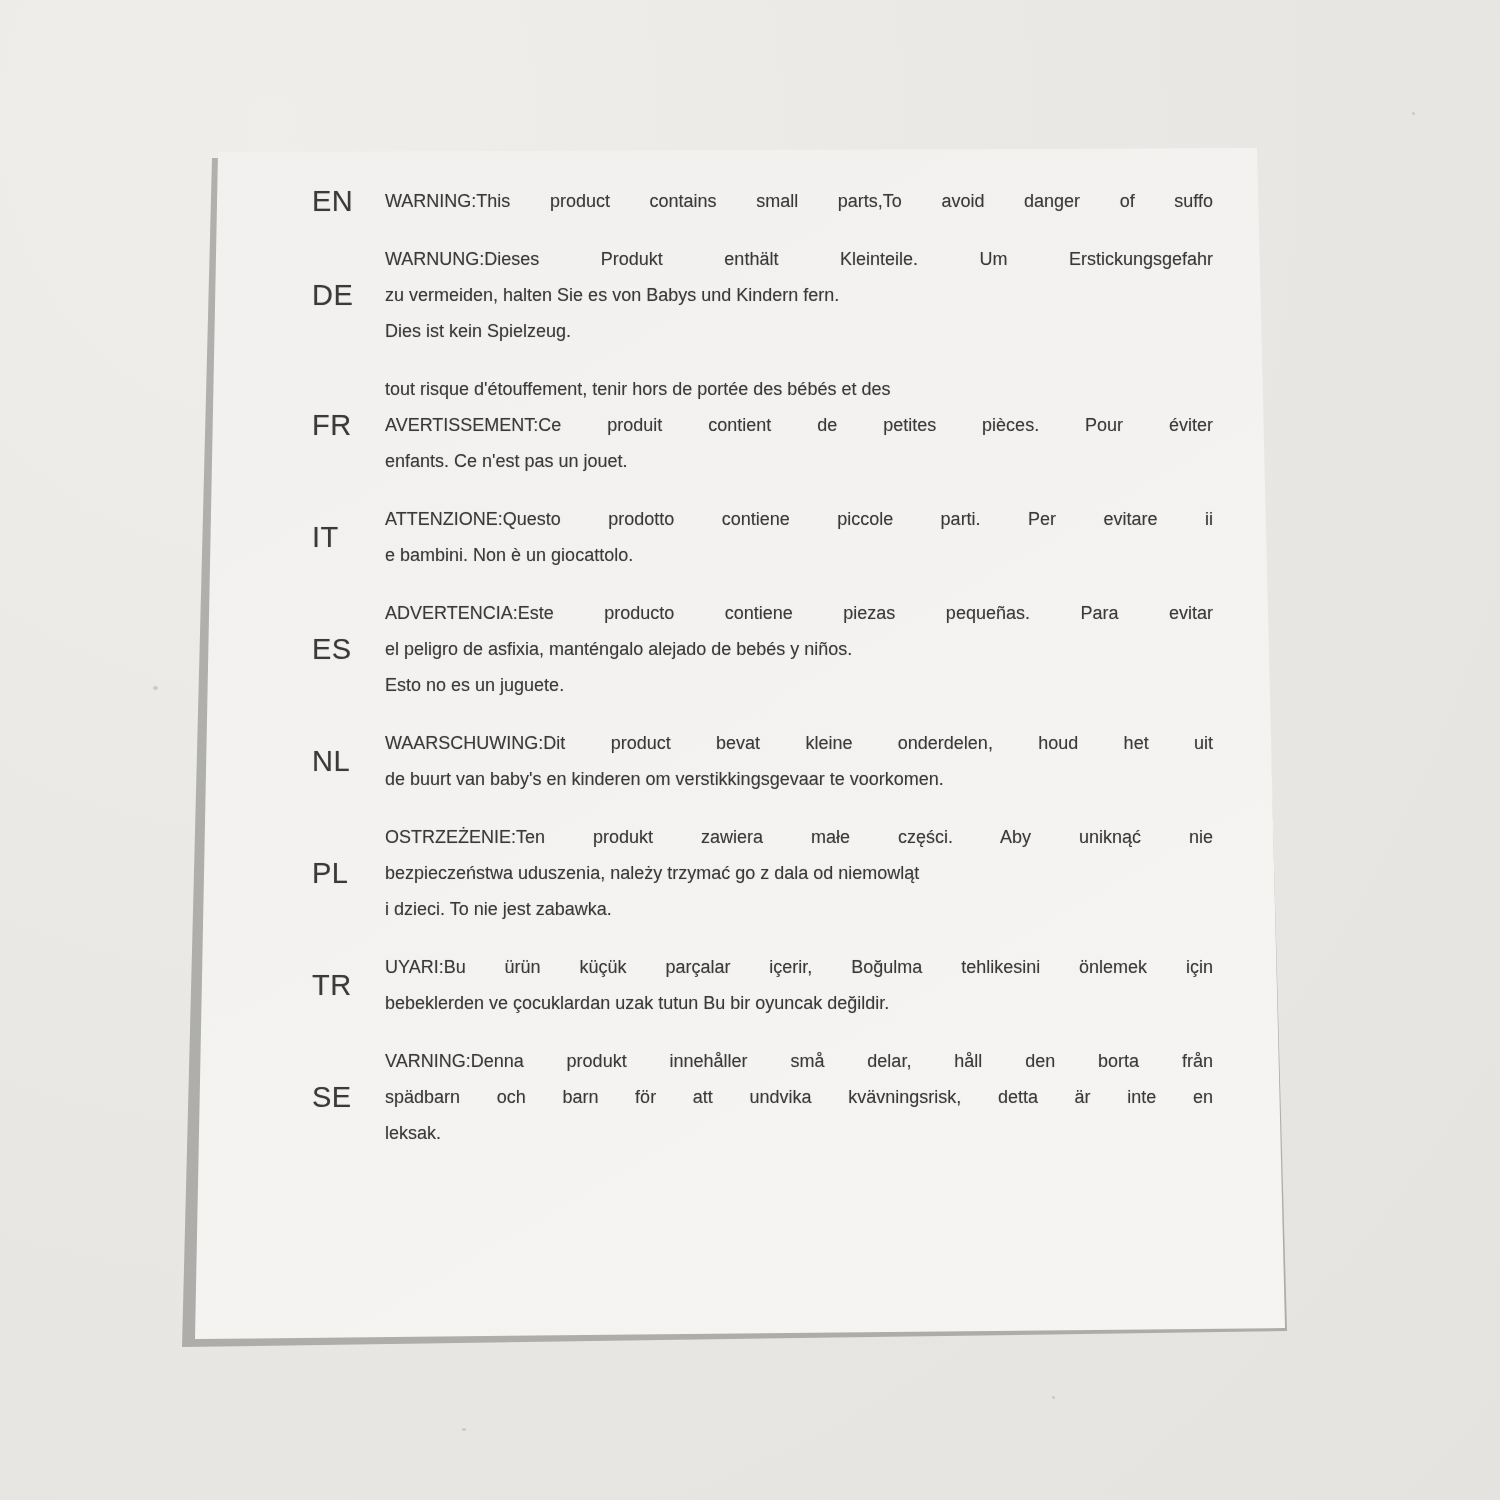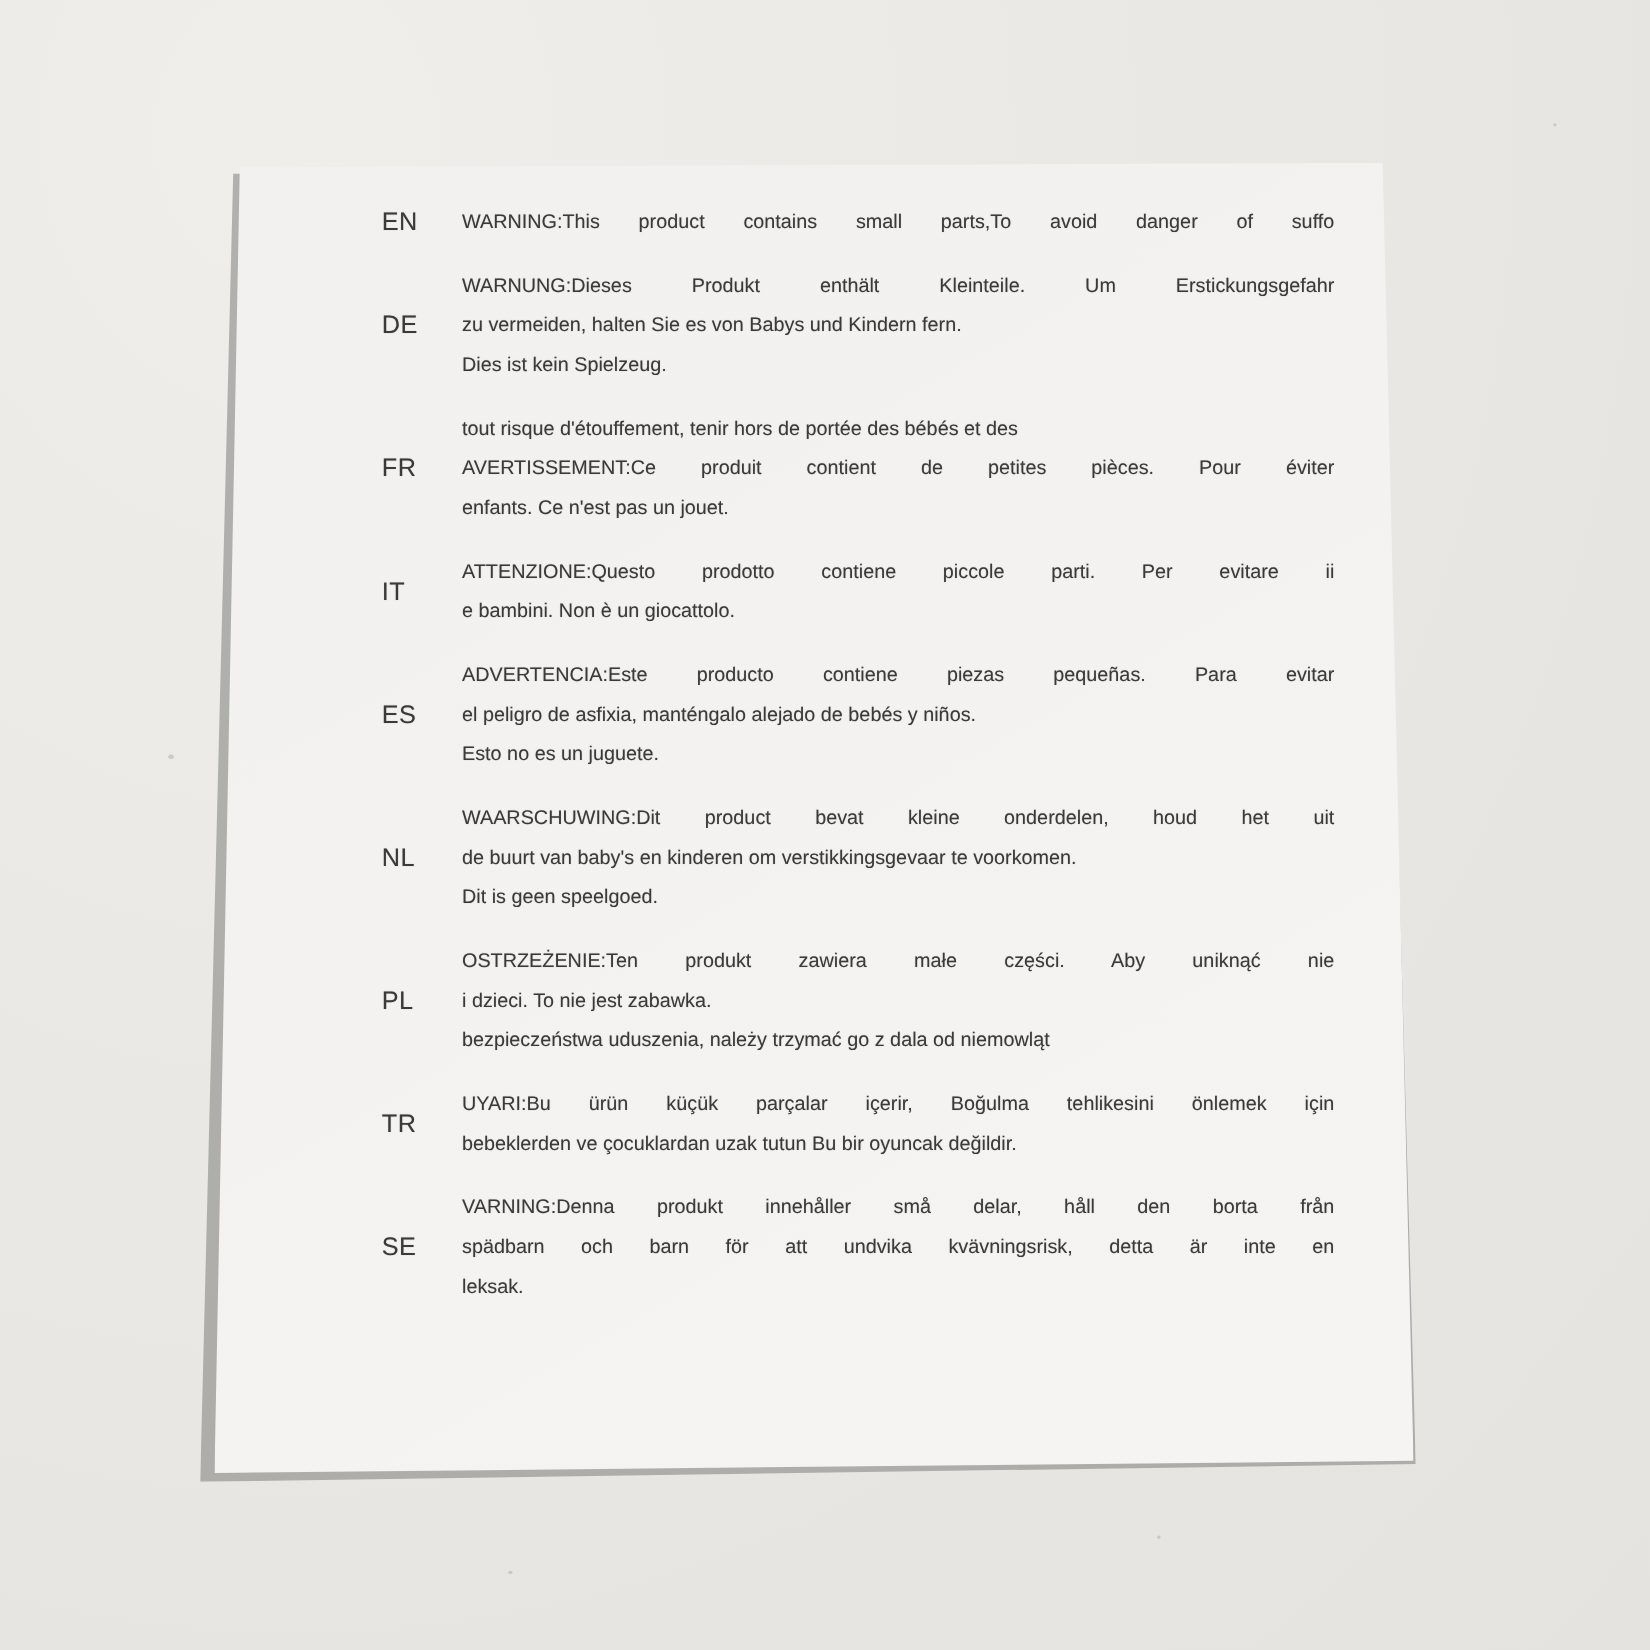--- a/index.html
+++ b/index.html
@@ -41,23 +41,22 @@
     color: #3a3a3a;
     text-shadow: 0 0 1px rgba(58,58,58,0.35);
   }
   .section {
     display: flex;
     align-items: center;
     margin-bottom: 22px;
   }
   .lang-cell {
     flex: 0 0 73px;
-    font-size: 23px;
+    font-size: 29px;
     letter-spacing: 0.5px;
-    margin-left: 35px;
   }
   .text-cell {
     flex: 1 1 auto;
     width: 828px;
     font-size: 18px;
   }
   .line {
     line-height: 36px;
     white-space: nowrap;
   }
@@ -120,30 +119,29 @@
         <div class="line">el peligro de asfixia, manténgalo alejado de bebés y niños.</div>
         <div class="line">Esto no es un juguete.</div>
       </div>
     </div>
 
     <div class="section">
       <div class="lang-cell">NL</div>
       <div class="text-cell">
         <div class="line just">WAARSCHUWING:Dit product bevat kleine onderdelen, houd het uit</div>
         <div class="line">de buurt van baby's en kinderen om verstikkingsgevaar te voorkomen.</div>
-        <div class="line">Dit is geen speelgoed.</div>
       </div>
     </div>
 
     <div class="section">
       <div class="lang-cell">PL</div>
       <div class="text-cell">
         <div class="line just">OSTRZEŻENIE:Ten produkt zawiera małe części. Aby uniknąć nie</div>
+        <div class="line">bezpieczeństwa uduszenia, należy trzymać go z dala od niemowląt</div>
         <div class="line">i dzieci. To nie jest zabawka.</div>
-        <div class="line">bezpieczeństwa uduszenia, należy trzymać go z dala od niemowląt</div>
       </div>
     </div>
 
     <div class="section">
       <div class="lang-cell">TR</div>
       <div class="text-cell">
         <div class="line just">UYARI:Bu ürün küçük parçalar içerir, Boğulma tehlikesini önlemek için</div>
         <div class="line">bebeklerden ve çocuklardan uzak tutun Bu bir oyuncak değildir.</div>
       </div>
     </div>

